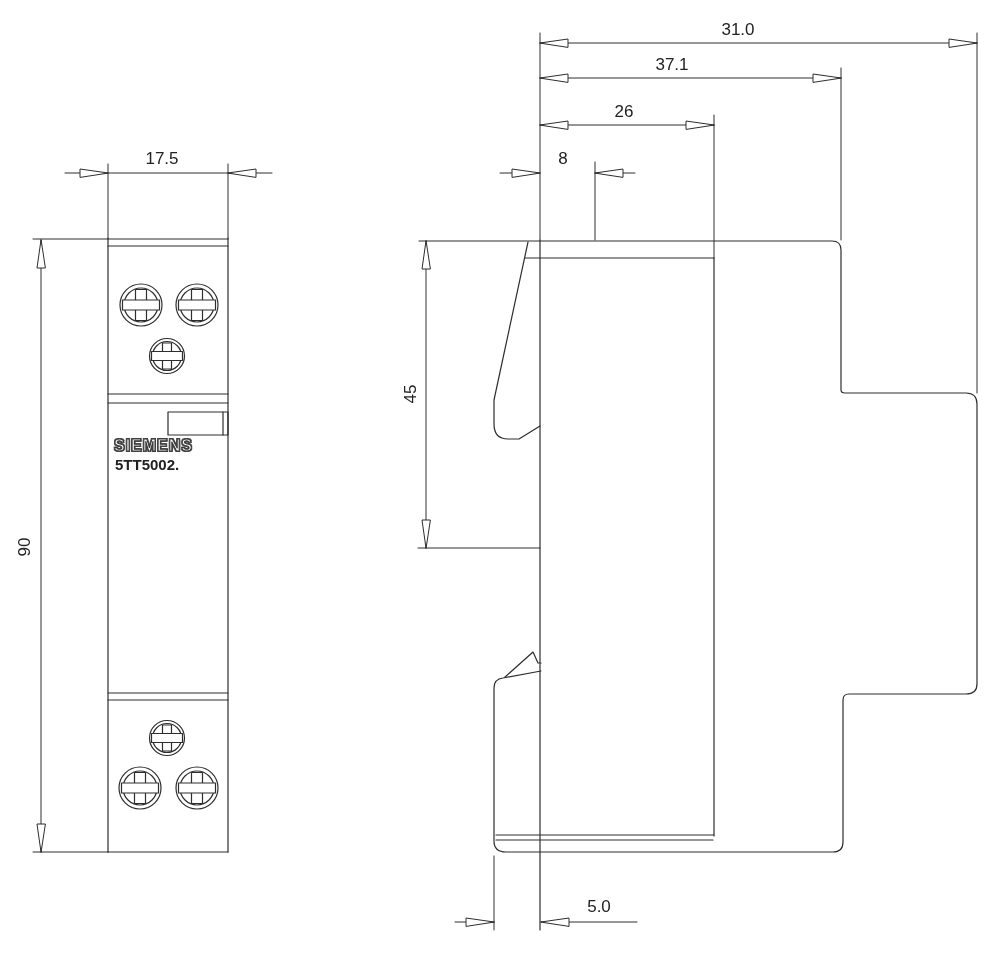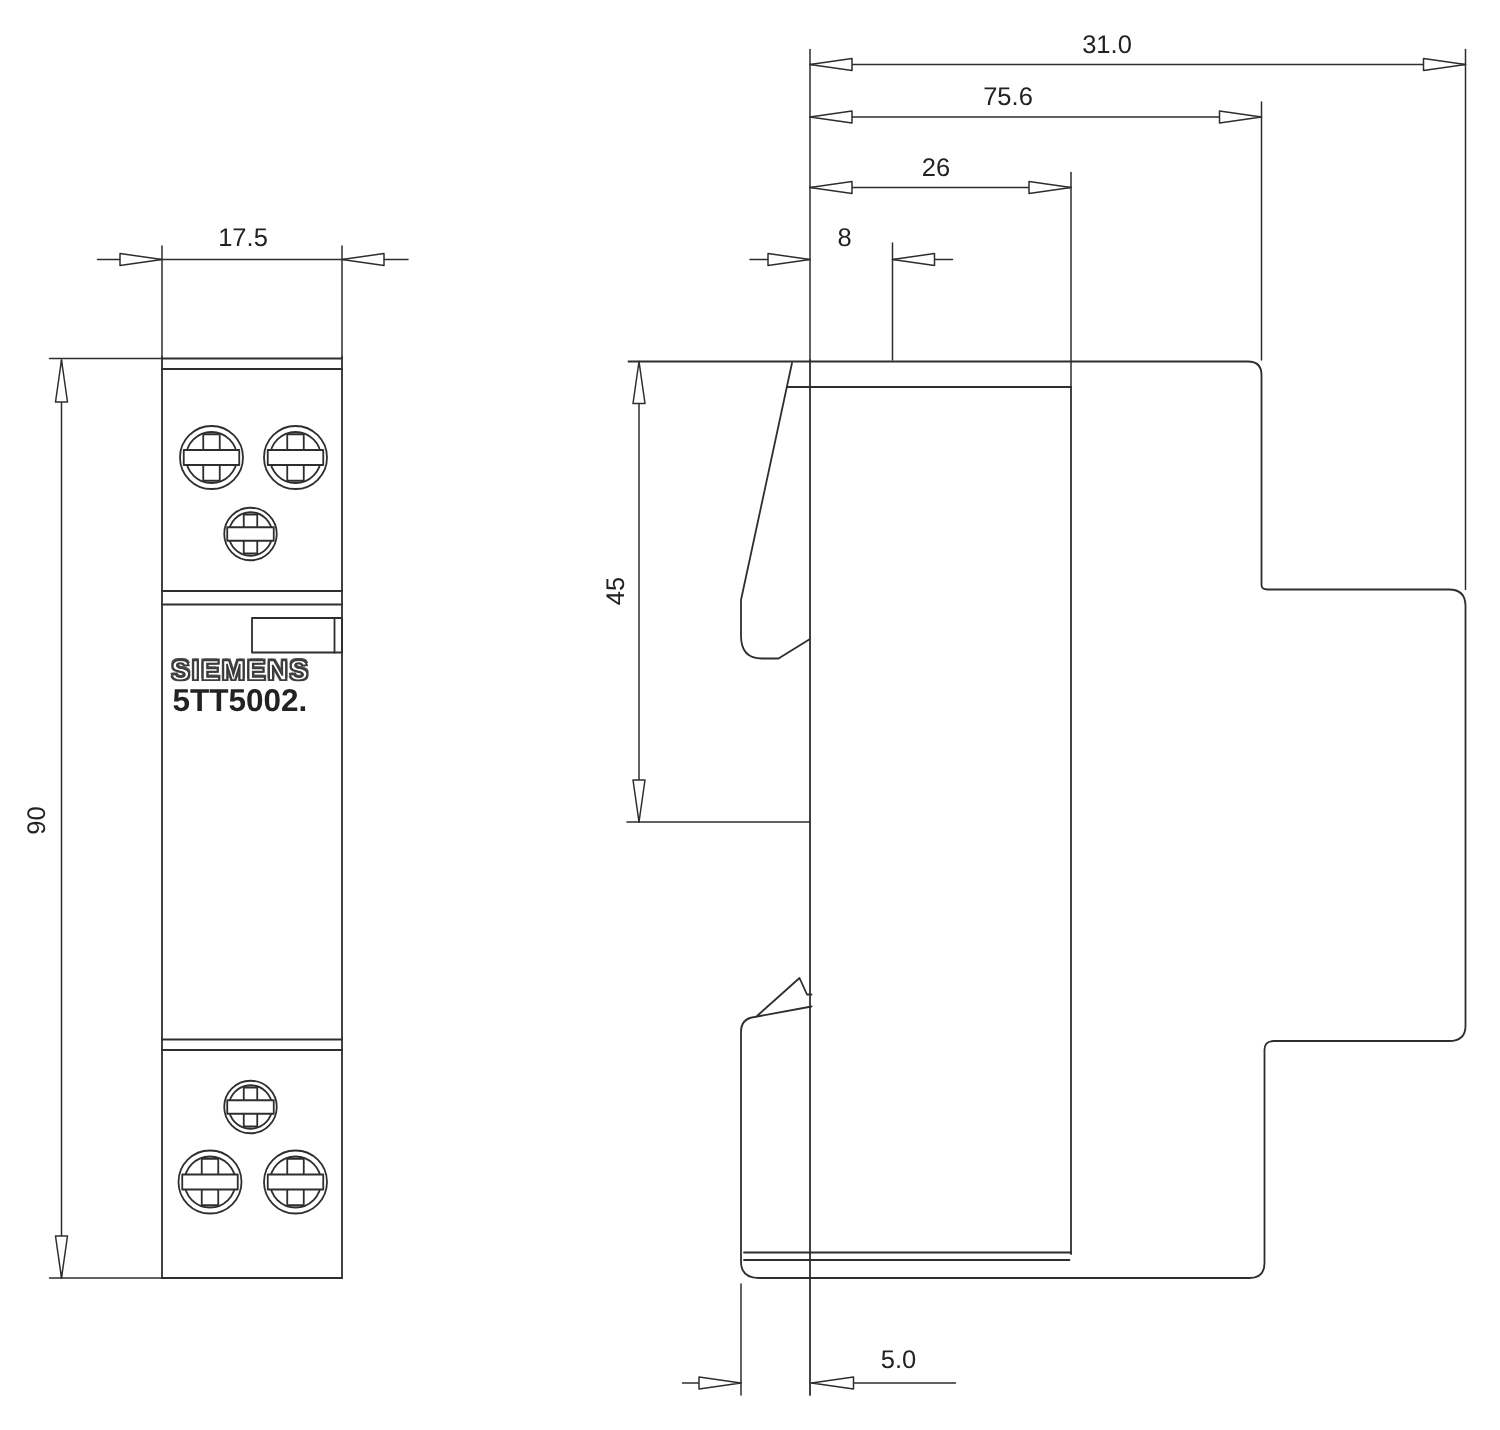--- a/index.html
+++ b/index.html
@@ -19,32 +19,32 @@
     text-align:center;
     white-space:nowrap;
   }
   .dim-text.rot{
     transform:rotate(-90deg);
     transform-origin:center center;
   }
   .brand-text{
     position:absolute;
     left:114px;top:437px;
-    font-size:19px;
+    font-size:16px;
     font-weight:700;
     letter-spacing:1px;
     color:#ffffff;
     -webkit-text-stroke:1.1px #3a3a3a;
     text-shadow:-1px -1px 0 #4a4a4a, 1px -1px 0 #4a4a4a, -1px 1px 0 #4a4a4a, 1px 1px 0 #4a4a4a;
     white-space:nowrap;
   }
   .model-text{
     position:absolute;
     left:115px;top:456px;
-    font-size:21px;
+    font-size:15px;
     font-weight:700;
     color:#222;
     white-space:nowrap;
   }
 </style>
 </head>
 <body>
 
 <div id="stage">
 
@@ -187,21 +187,21 @@
       <polygon points="541,922 569,918 569,926" fill="#fff"></polygon>
     </g>
   </svg>
 
   <div class="dim-text" style="left:132px;top:150px;width:60px;">17.5</div>
 
   <div class="dim-text rot" style="left:6px;top:537px;width:40px;height:20px;">90</div>
 
   <div class="dim-text" style="left:708px;top:21px;width:60px;">31.0</div>
 
-  <div class="dim-text" style="left:642px;top:56px;width:60px;">75.6</div>
+  <div class="dim-text" style="left:642px;top:56px;width:60px;">37.1</div>
 
   <div class="dim-text" style="left:594px;top:103px;width:60px;">26</div>
 
   <div class="dim-text" style="left:543px;top:150px;width:40px;">8</div>
 
   <div class="dim-text rot" style="left:392px;top:384px;width:40px;height:20px;">45</div>
 
   <div class="dim-text" style="left:569px;top:898px;width:60px;">5.0</div>
 
   <div class="brand-text">SIEMENS</div>

